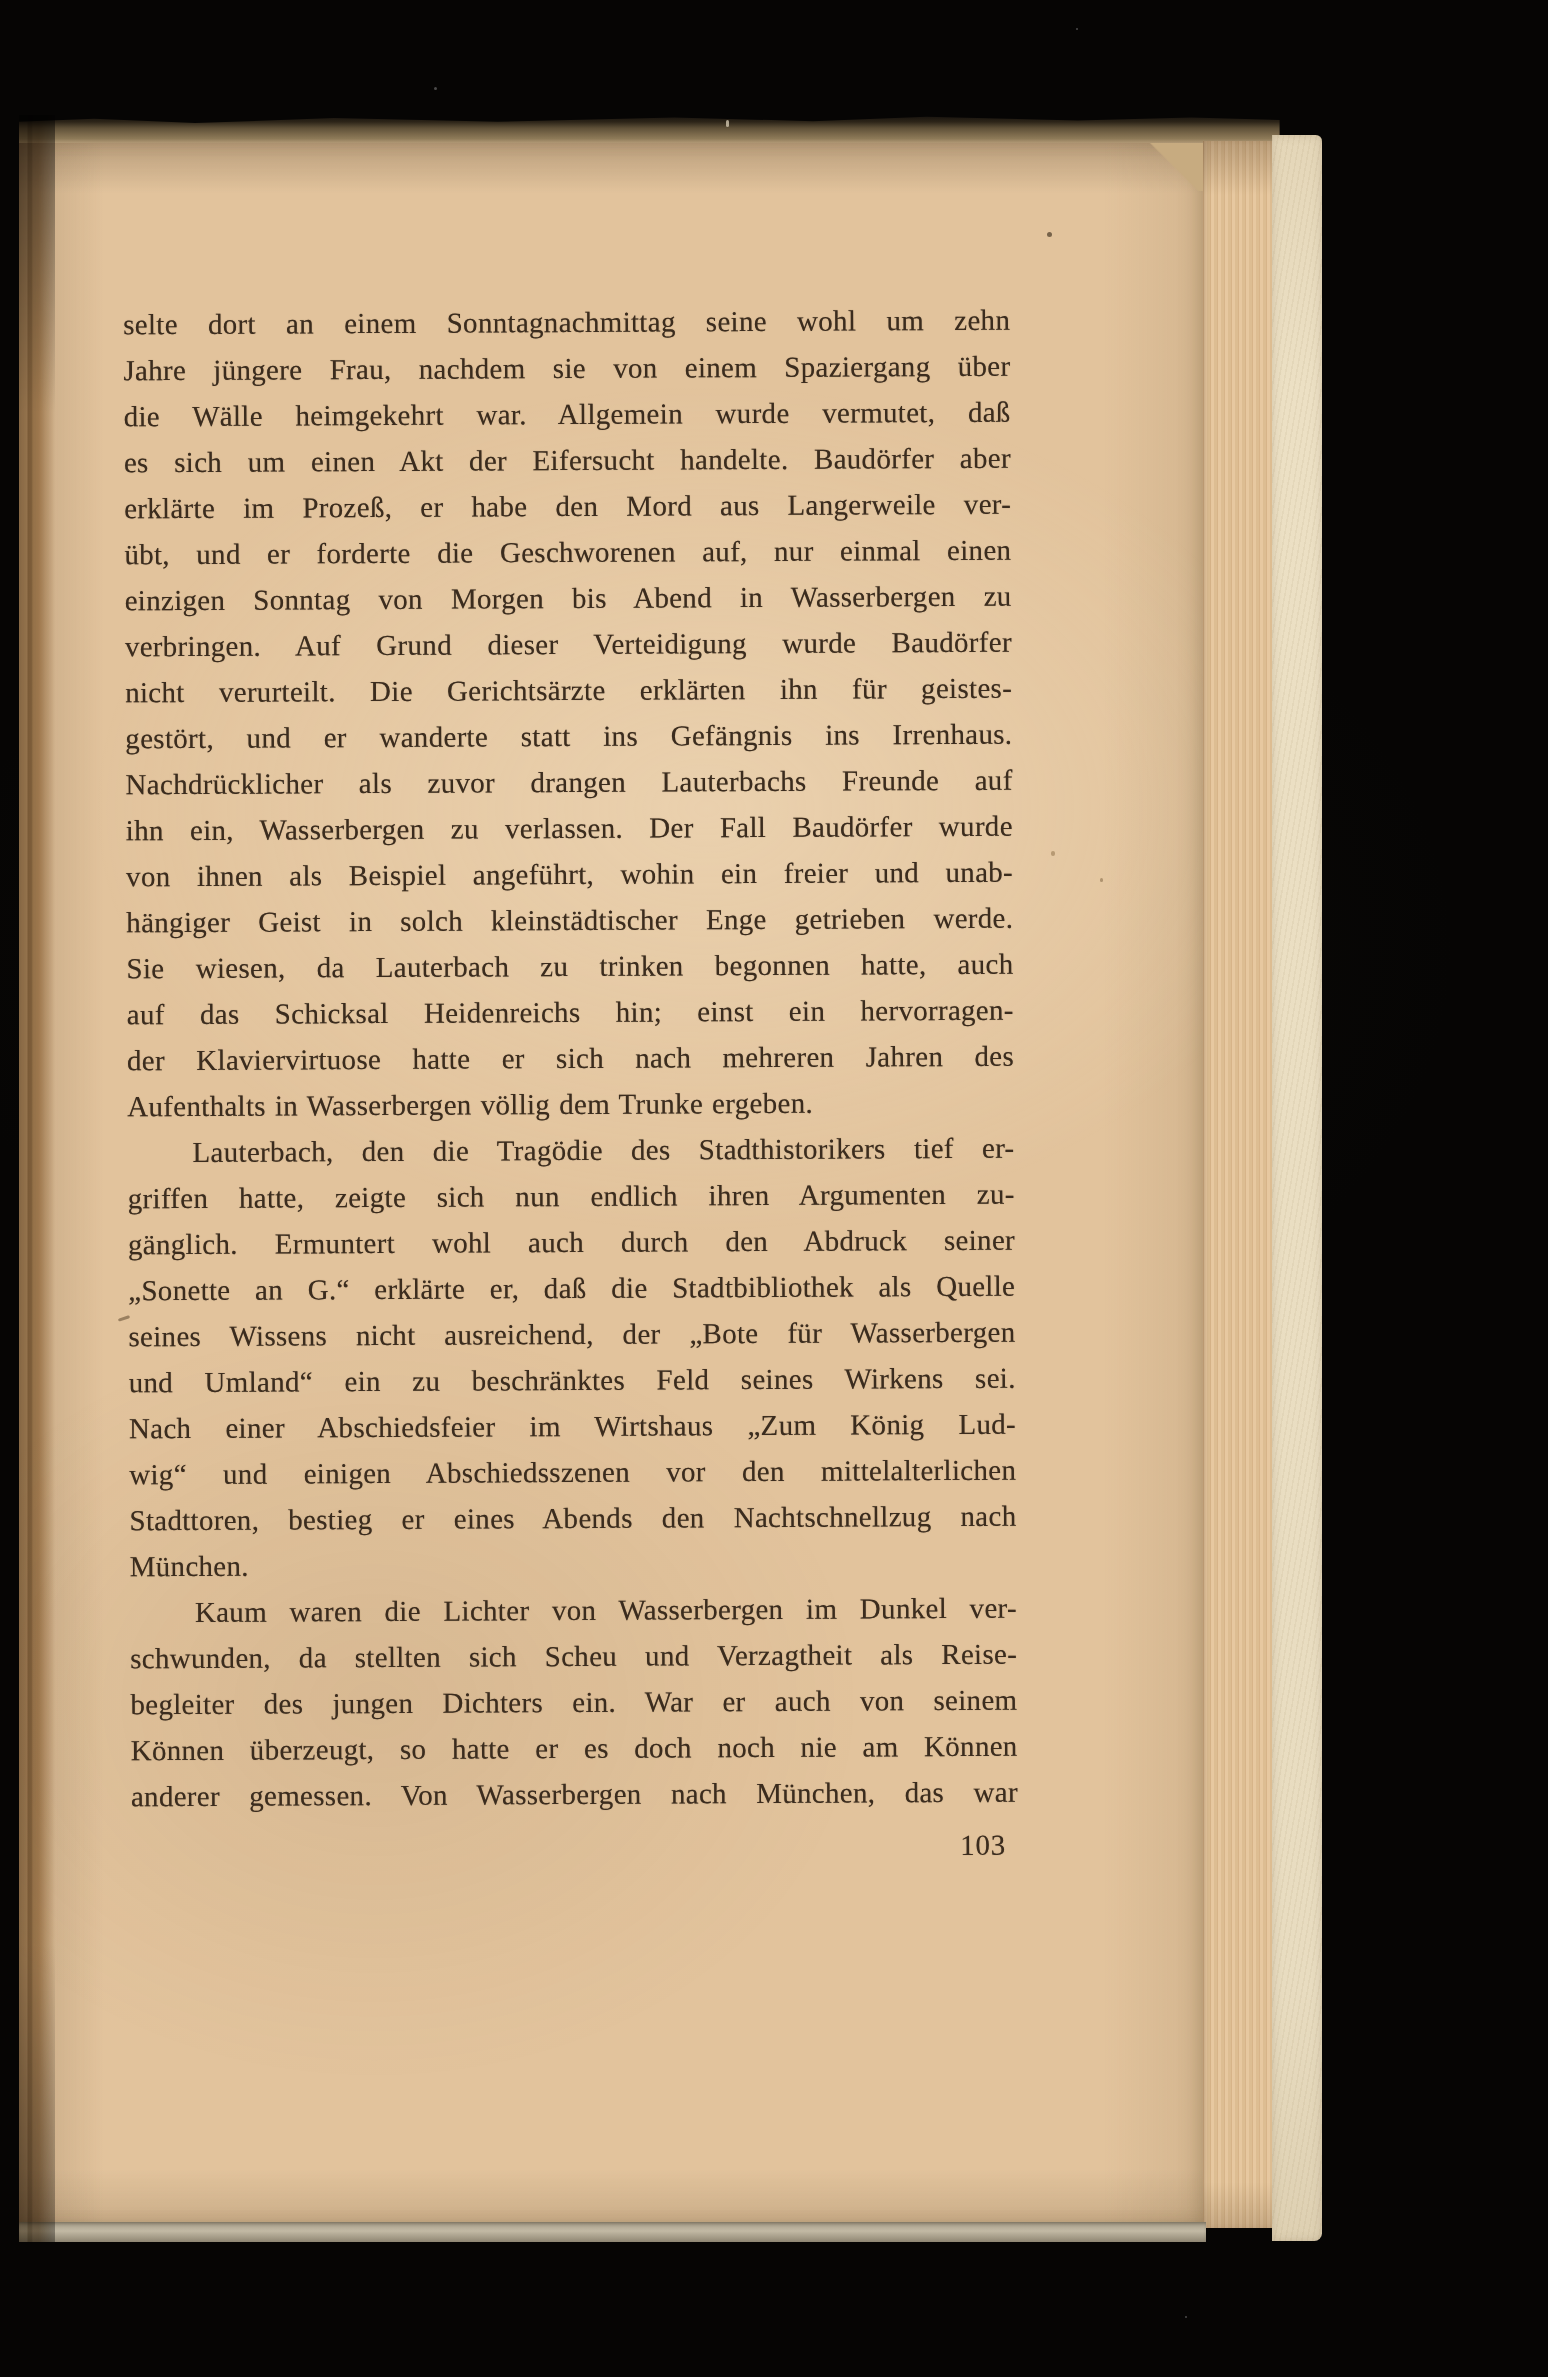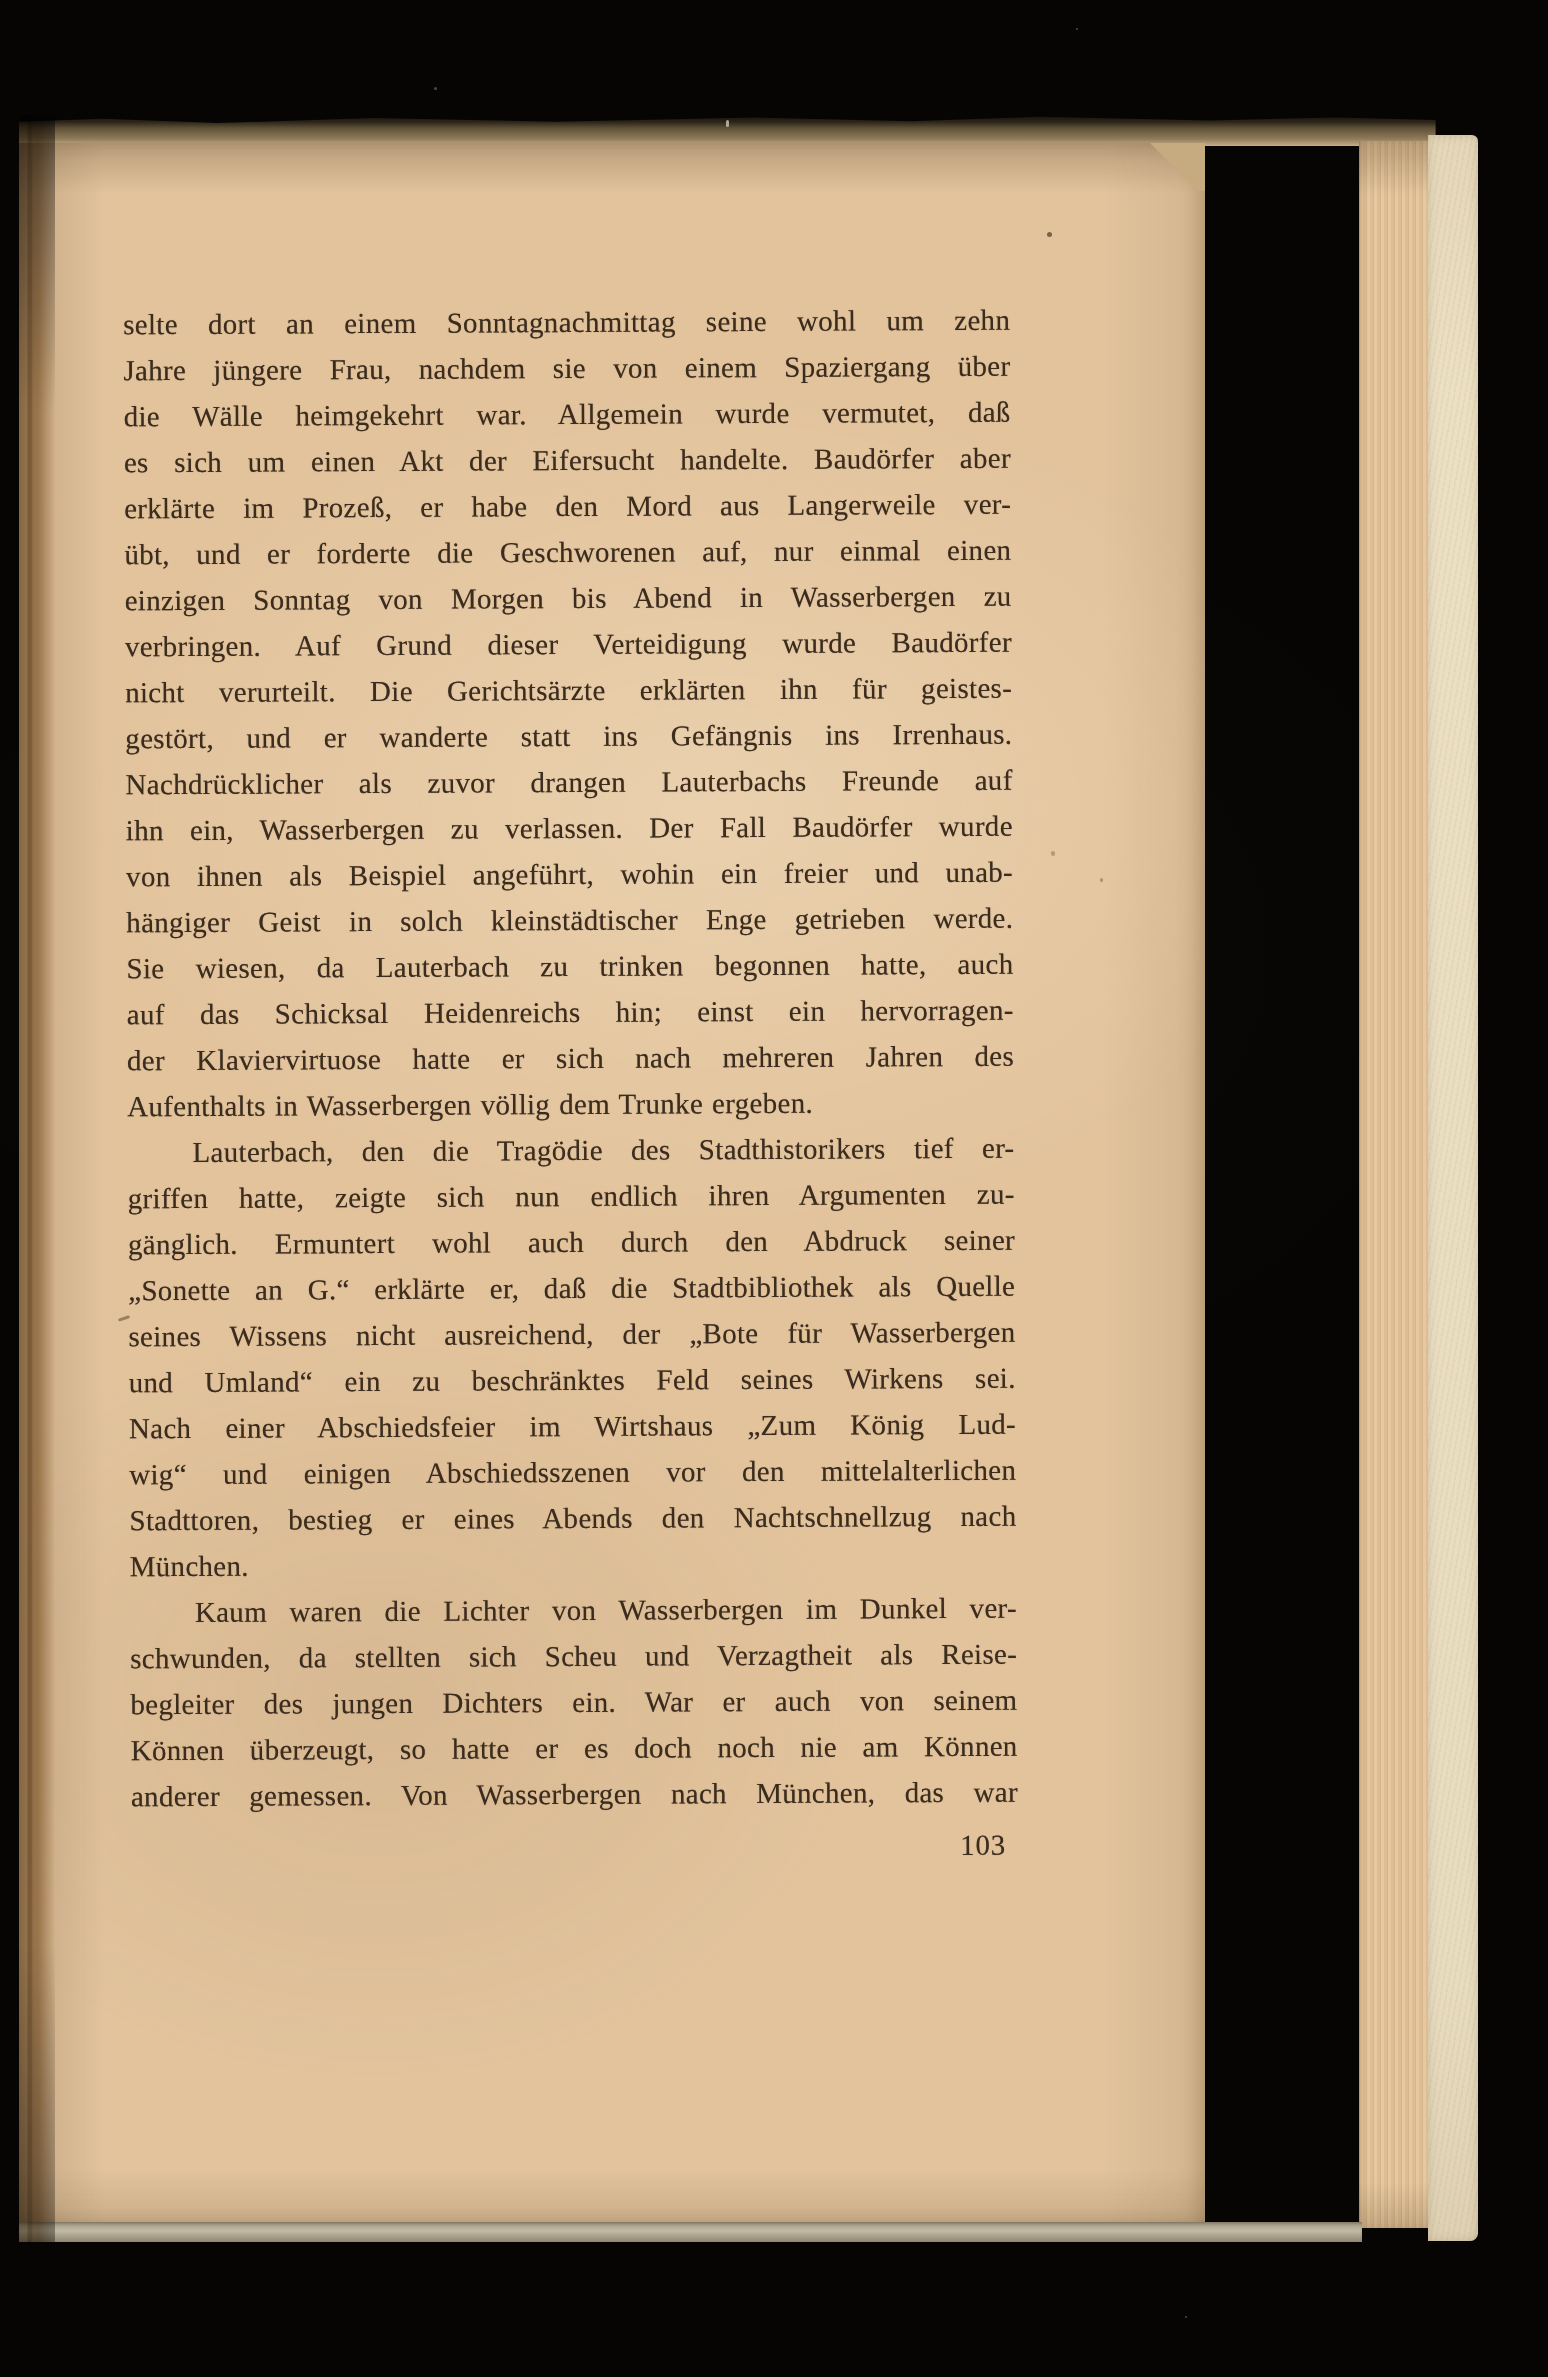--- a/index.html
+++ b/index.html
@@ -10,21 +10,21 @@
     background:
       radial-gradient(1084px 697px at 45% 40%, rgba(40,34,26,.25), transparent 70%),
       #060504;
     overflow:hidden;
     font-family:"Liberation Serif","DejaVu Serif",serif;
   }
   .dust{position:absolute;border-radius:50%;background:rgba(255,255,255,.28);}
 
   
   .book{
-    position:absolute;left:18.6px;top:115px;width:1459px;height:2127px;
+    position:absolute;left:18.6px;top:115px;width:1303px;height:2127px;
   }
   
   .top-edge{
     position:absolute;left:0;right:42px;top:0;height:31px;
     background:linear-gradient(180deg,#15110d 0%,#2c2418 22%,#5e5038 42%,#7b694b 62%,#8d7a58 76%,#ab9370 88%,#c9af88 100%);
     clip-path:polygon(0 22%,6% 12%,14% 26%,25% 10%,38% 22%,52% 8%,63% 20%,72% 6%,84% 18%,93% 8%,100% 16%,100% 100%,0 100%);
   }
   
   .page{
     position:absolute;left:0;top:28px;width:1186px;bottom:18.6px;

